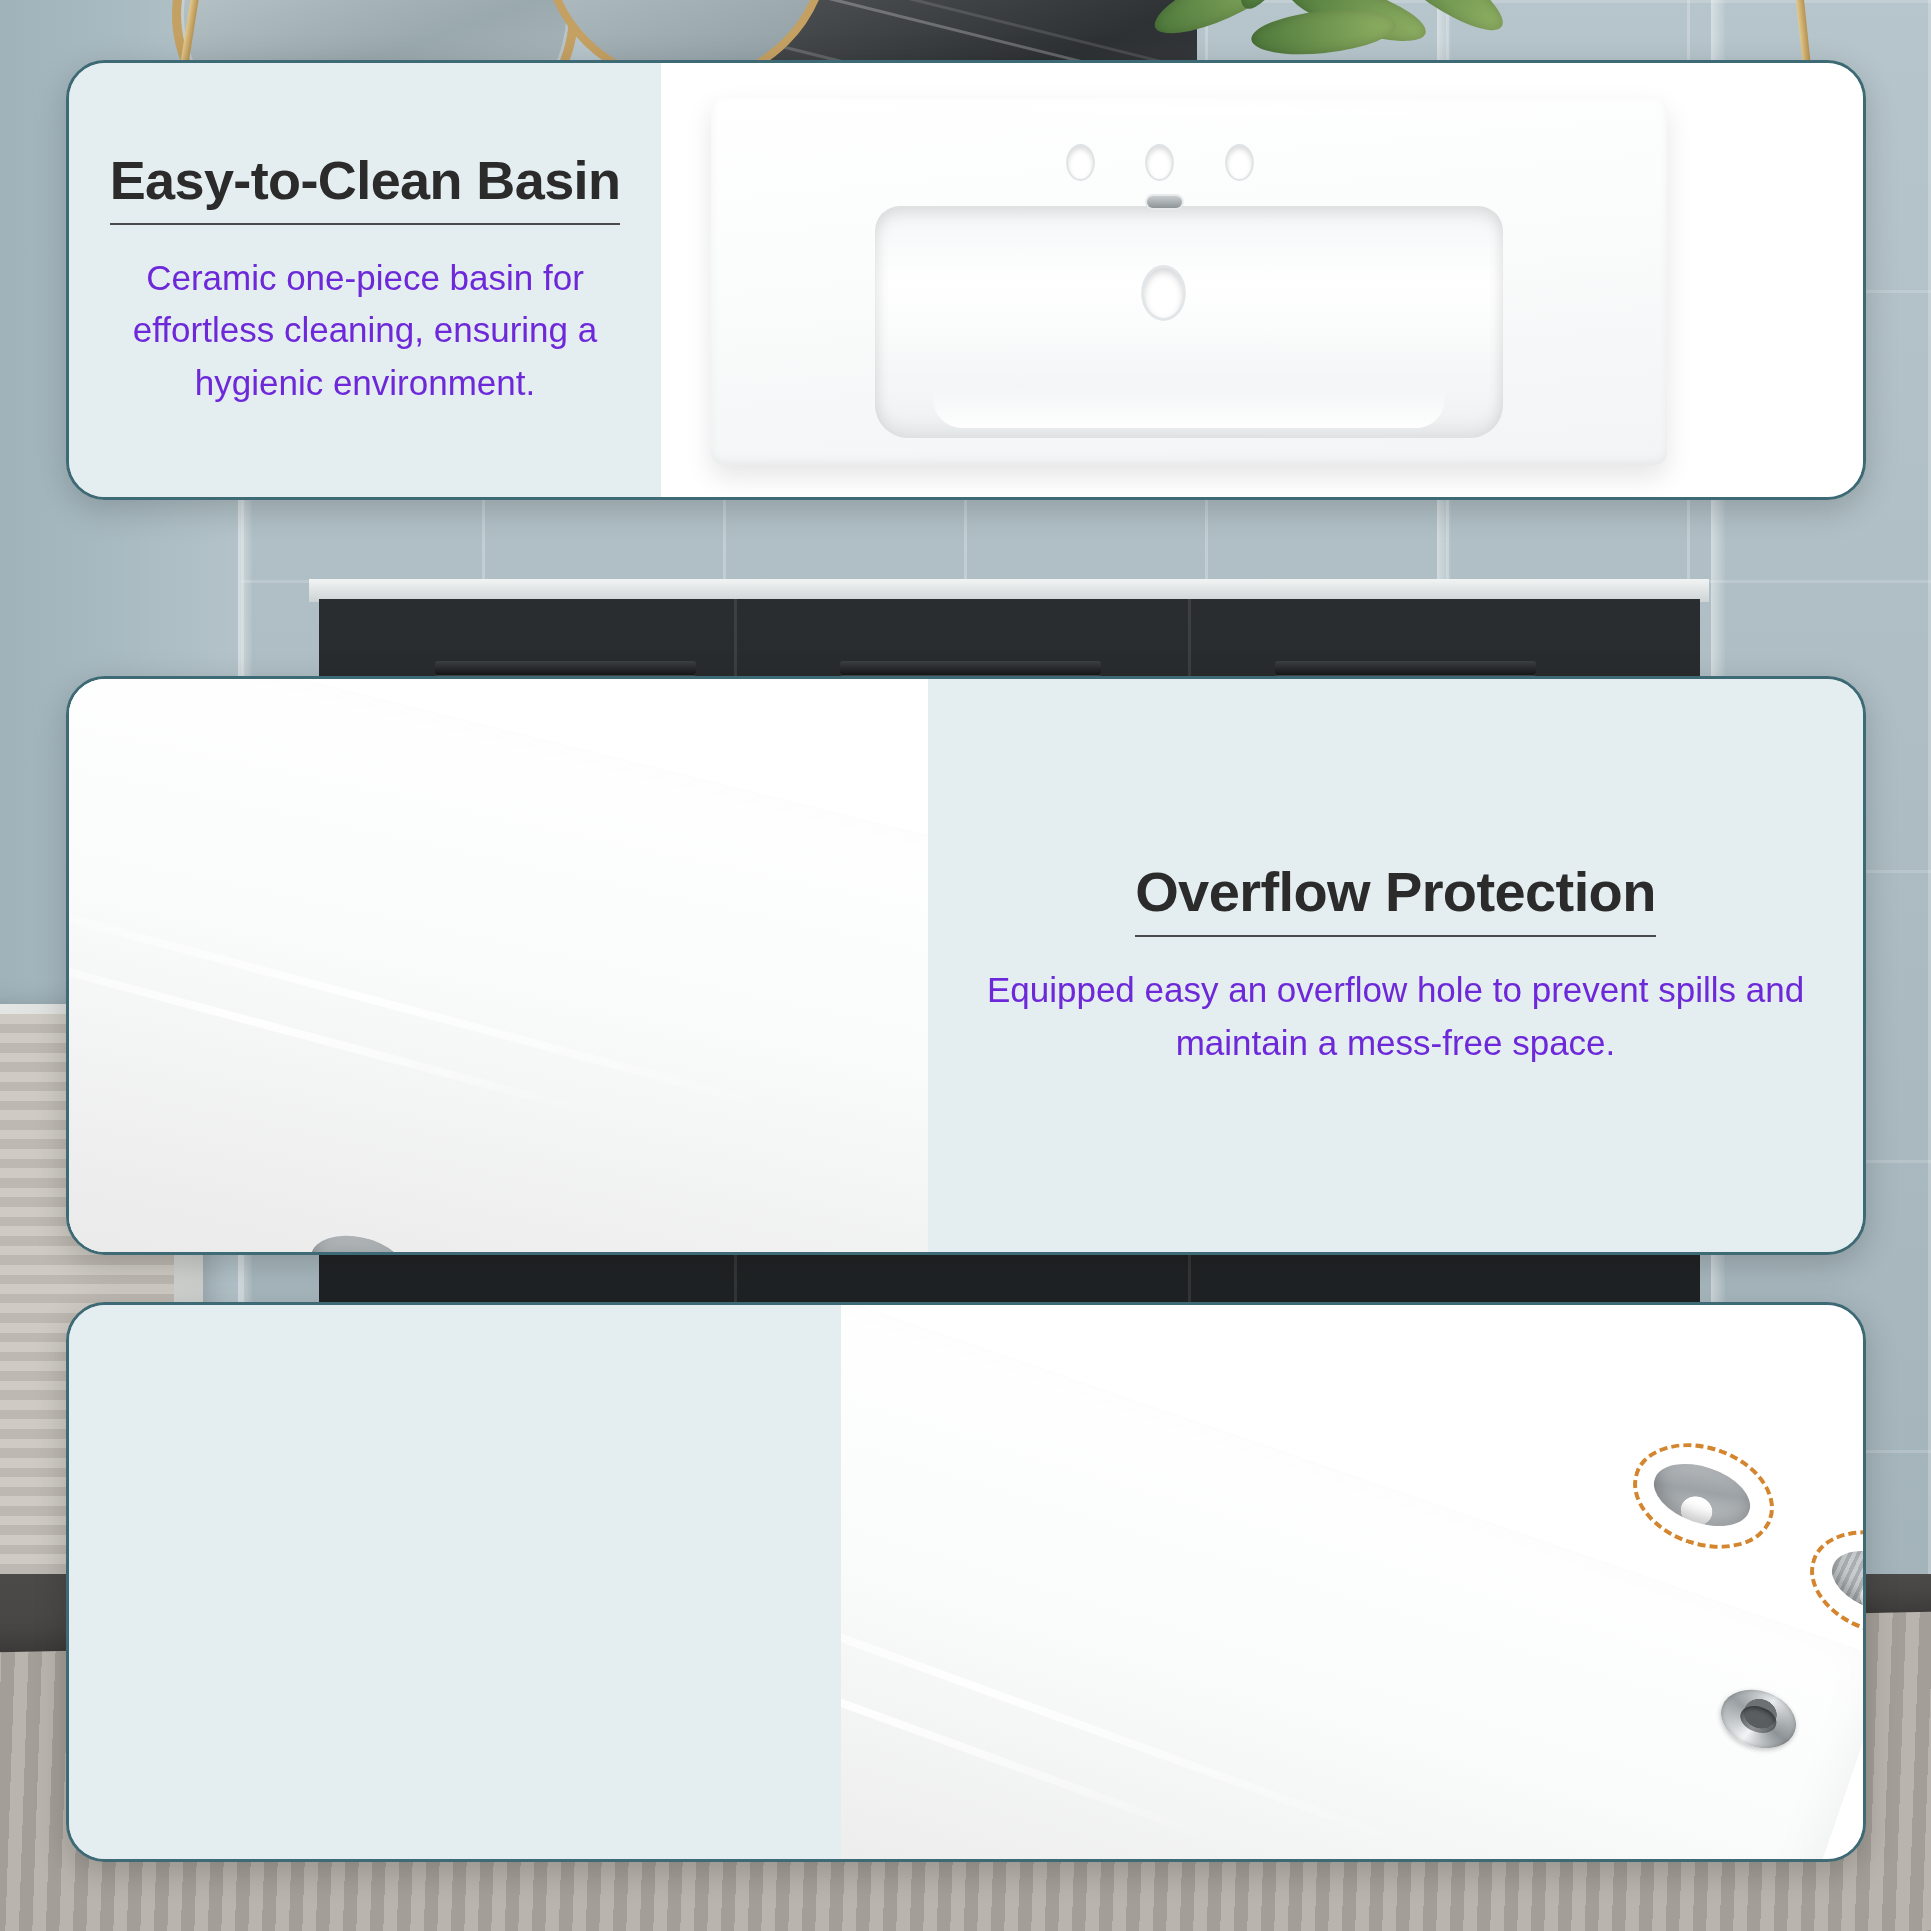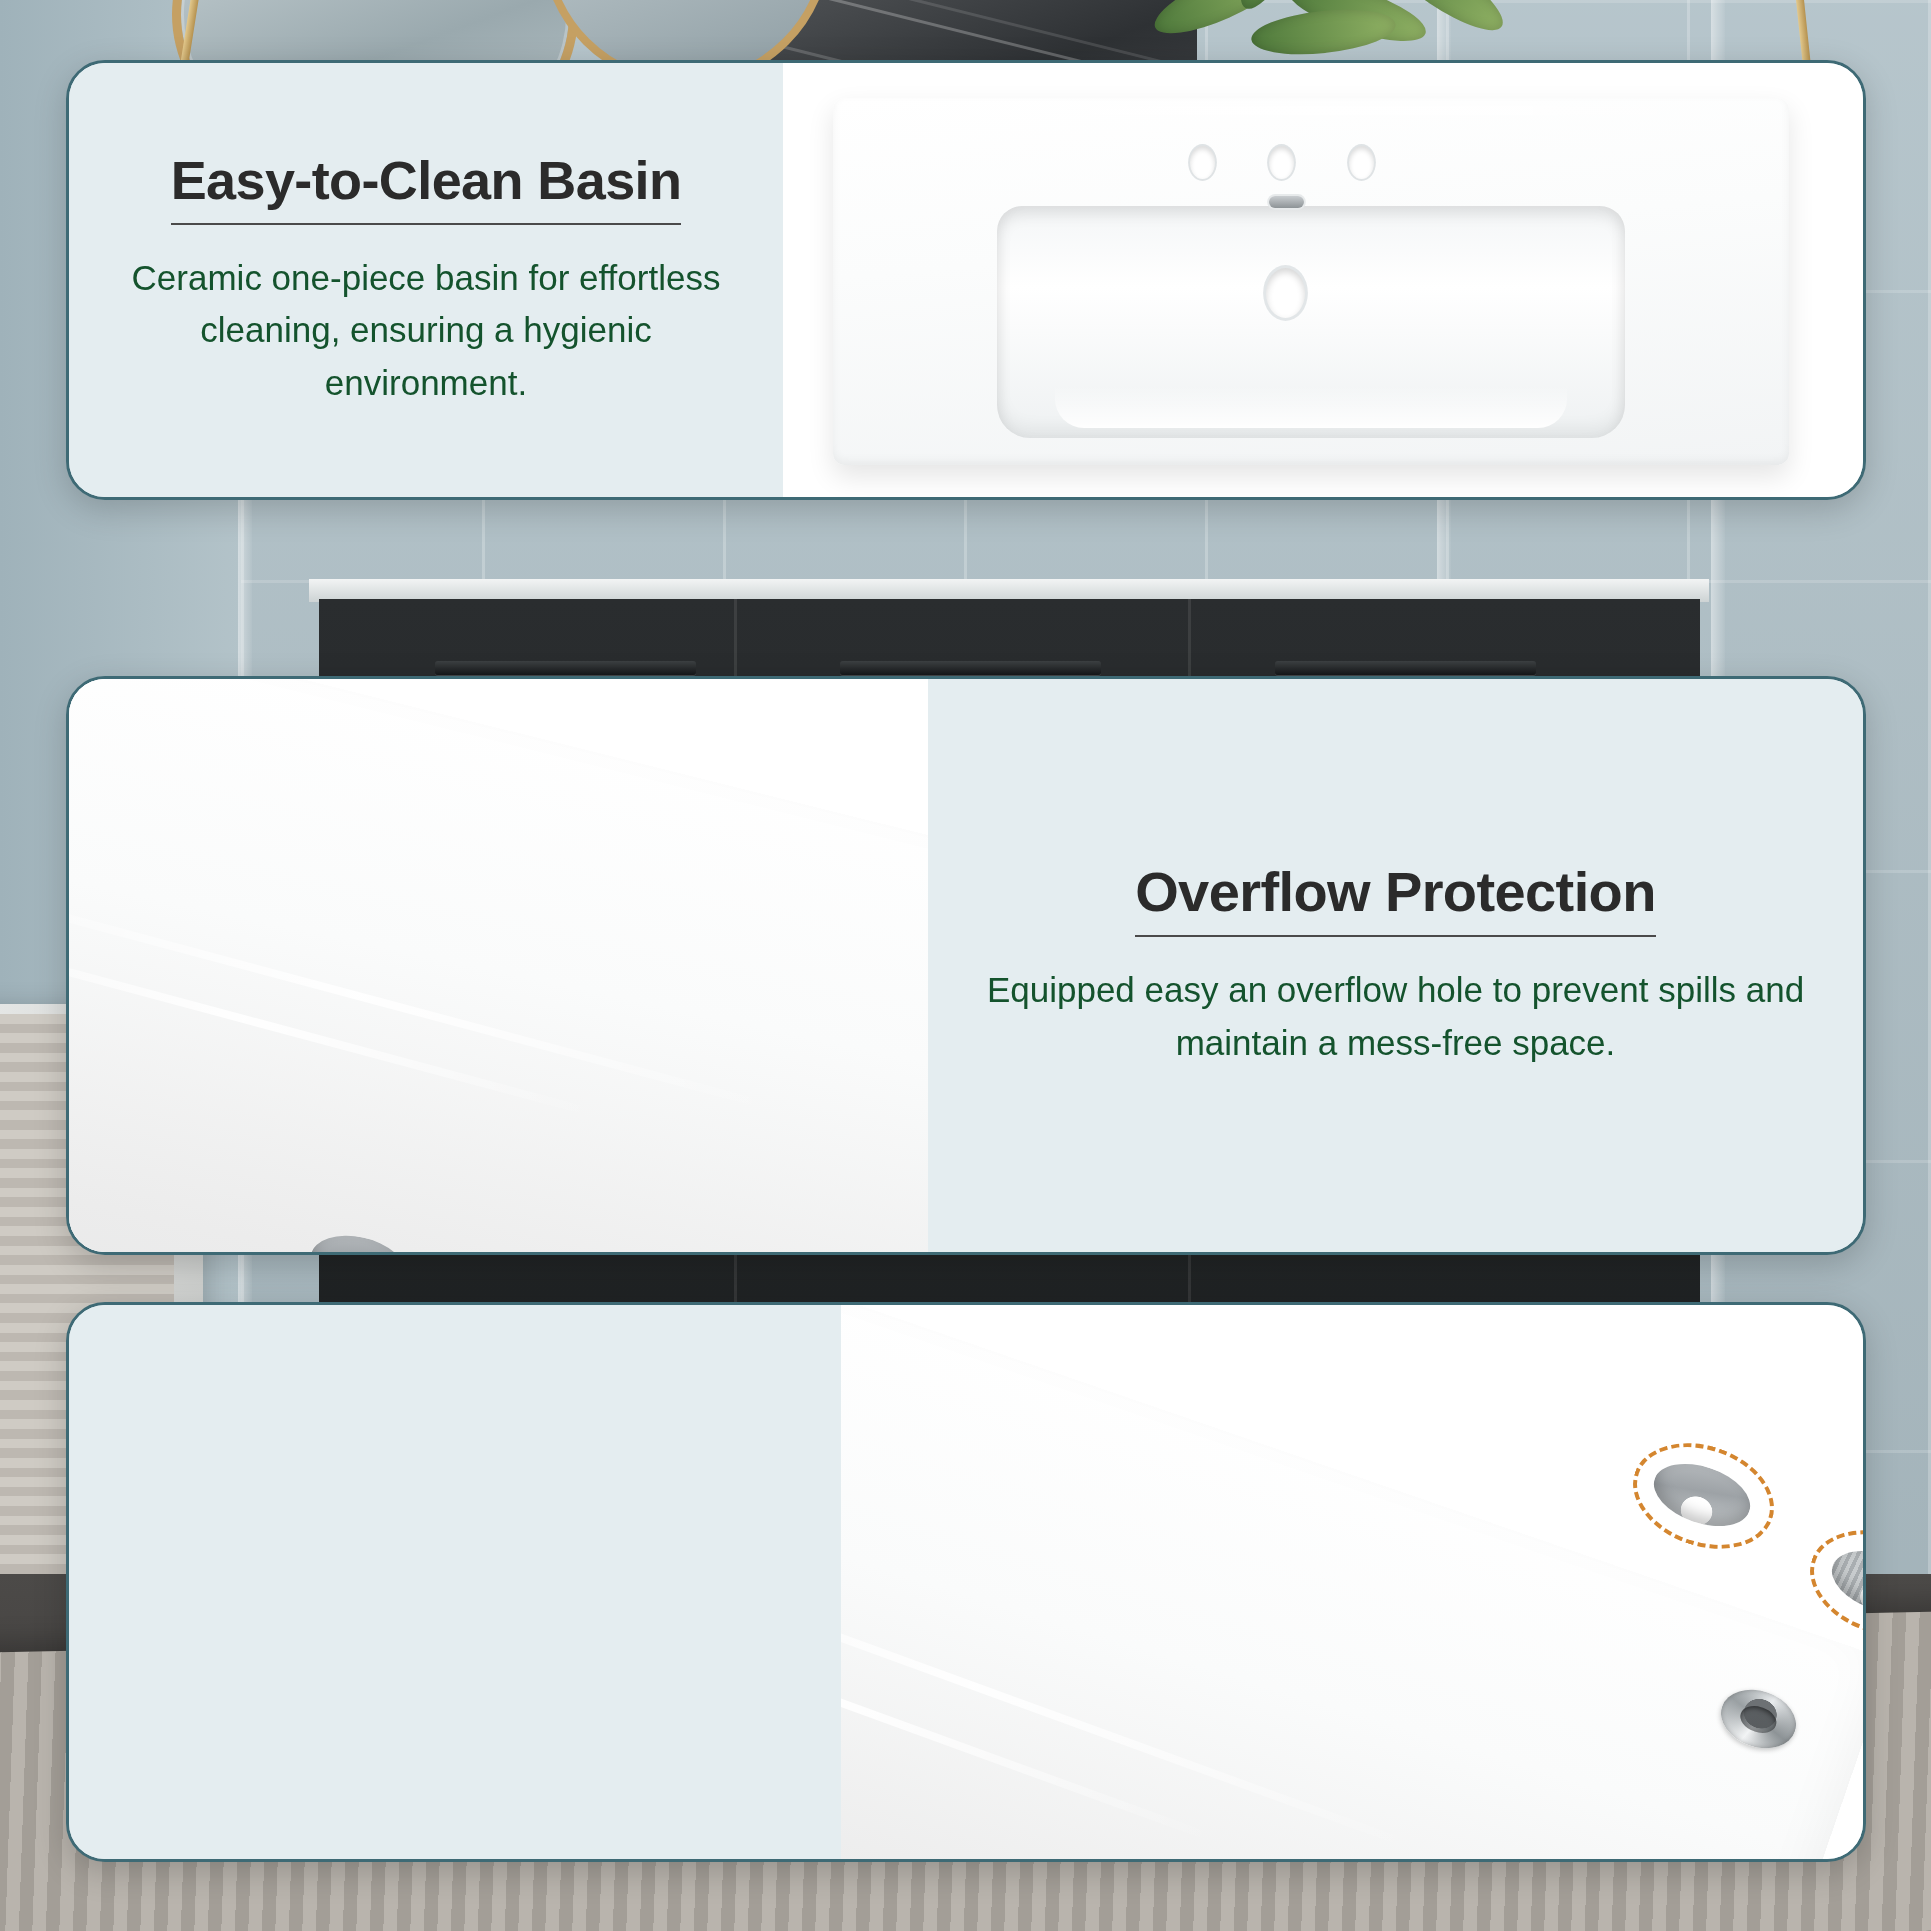--- a/index.html
+++ b/index.html
@@ -145,27 +145,27 @@
   .heading {
     font-size:52px; font-weight:bold; color:#2b2b2b;
     letter-spacing:-0.6px; line-height:1.08;
     padding-bottom:13.5px;
     border-bottom:2.9px solid #4a4a4a;
     display:inline-block;
     white-space:nowrap;
   }
   .body-text {
     margin-top:27px;
-    font-size:35px; line-height:1.5; color:#14532d;
+    font-size:35px; line-height:1.5; color:#6d28d9;
     text-align:center;
   }
   .body-text.small { font-size:33px; }
 
   
-  #card-1 .text-pane { width:714px; align-items:center; text-align:center; }
+  #card-1 .text-pane { width:592px; align-items:center; text-align:center; }
   #card-1 .heading { font-size:54px; }
 
   
   .sink-top {
     position:absolute; left:50px; top:35px; width:956px; height:367px;
     background:linear-gradient(175deg,#ffffff 0%,#fbfcfc 40%,#f2f4f5 100%);
     border-radius:11.6px;
     box-shadow:0 11.6px 27px rgba(0,0,0,.10), inset 0 -3.9px 9.7px rgba(0,0,0,.05);
   }
   .sink-top:before{

